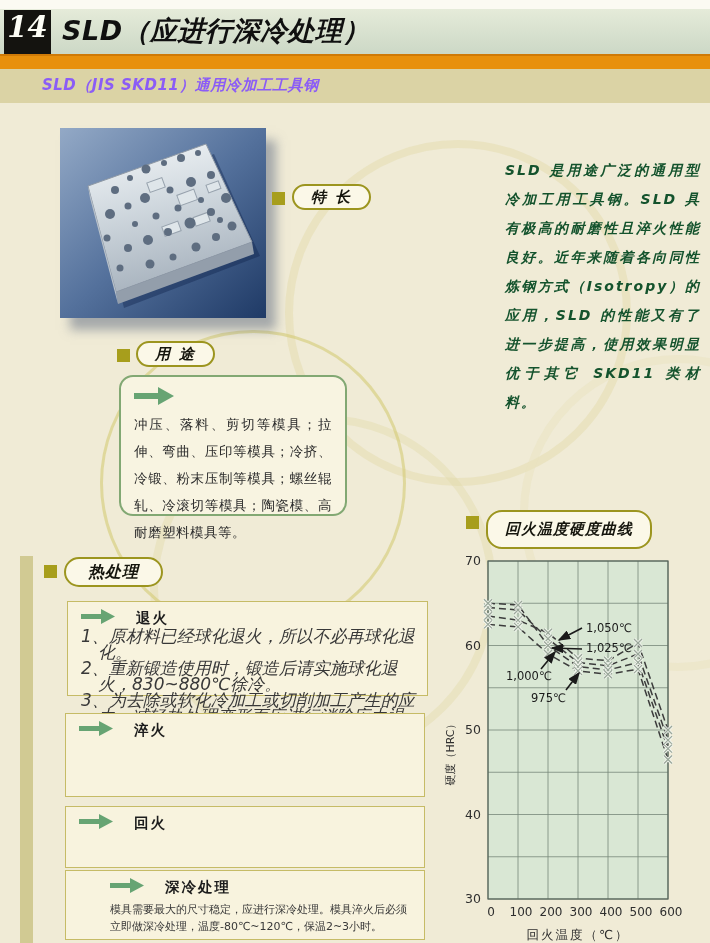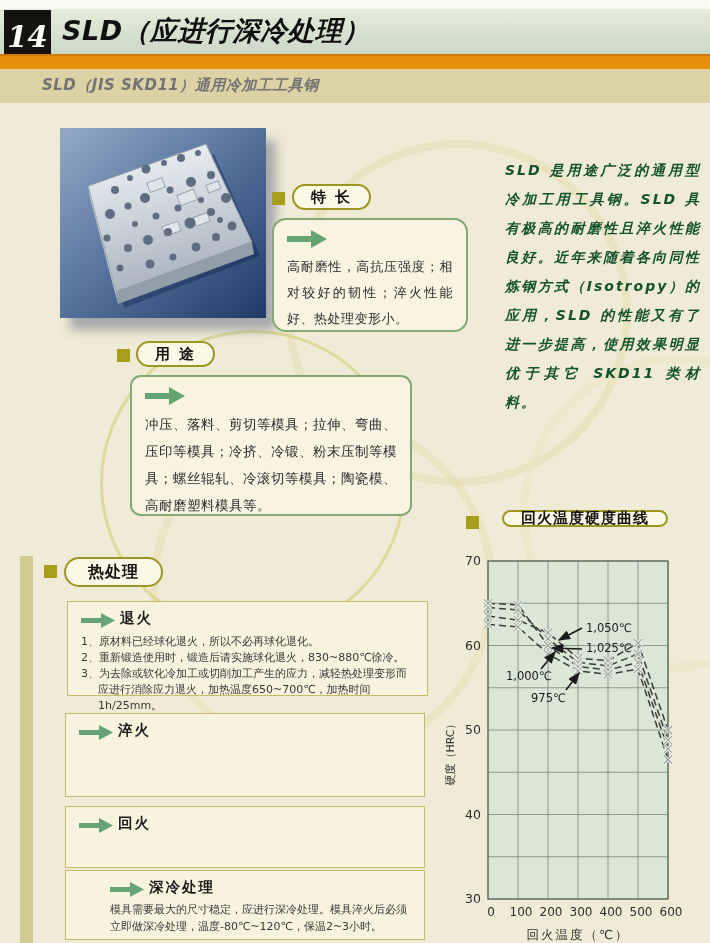--- a/index.html
+++ b/index.html
@@ -2,50 +2,50 @@
 <html><head>
 <meta charset="utf-8">
 <style>
   html,body{margin:0;padding:0;background:#9a9a92;}
   .page{position:relative;width:710px;height:943px;margin:0 auto;overflow:hidden;
         background:#f0ebd6;font-family:"DejaVu Sans","Liberation Sans",sans-serif;color:#222;}
   .abs{position:absolute;}
   
   .band-top{left:0;top:0;width:710px;height:9px;background:#fbfaf2;}
   .band-header{left:0;top:9px;width:710px;height:45px;background:linear-gradient(#e5ebd9,#ccd8c6);}
-  .num-box{left:4px;top:10px;width:47px;height:44px;background:#14130f;display:flex;align-items:flex-end;justify-content:center;}
+  .num-box{left:4px;top:10px;width:47px;height:44px;background:#14130f;display:flex;align-items:flex-start;justify-content:center;}
   .num-box span{color:#fdfdf5;font-family:"DejaVu Serif","Liberation Serif",serif;font-weight:bold;font-style:italic;font-size:29px;}
   .page-title{left:62px;top:13px;font-size:27px;font-weight:bold;font-style:italic;color:#101010;letter-spacing:.5px;}
   .band-orange{left:0;top:54px;width:710px;height:15px;background:#e8900c;border-top:2px solid #cf7a07;box-sizing:border-box;}
   .band-tan{left:0;top:69px;width:710px;height:34px;background:#dbd3a5;}
-  .subtitle{left:42px;top:76px;font-size:15px;font-weight:bold;font-style:italic;color:#737373;letter-spacing:.5px;}
+  .subtitle{left:42px;top:76px;font-size:15px;font-weight:bold;font-style:italic;color:#8b5cf6;letter-spacing:.5px;}
   
   .ring{border-radius:50%;}
   .ring.a{left:285px;top:140px;width:330px;height:330px;border:8px solid rgba(226,218,168,.45);}
   .ring.b{left:150px;top:415px;width:330px;height:330px;border:8px solid rgba(226,218,168,.4);}
   .ring.c{left:520px;top:355px;width:300px;height:300px;border:8px solid rgba(233,227,192,.5);}
   .ring.d{left:100px;top:330px;width:300px;height:300px;border:3px solid rgba(210,200,110,.55);}
   .left-strip{left:20px;top:556px;width:13px;height:387px;background:#d1ca93;}
   
   .photo{left:60px;top:128px;width:206px;height:190px;box-shadow:10px 12px 10px rgba(104,114,134,.55);}
   
   .bullet{width:13px;height:13px;background:#a79e1c;}
   .pill{border:2px solid #9c951f;border-radius:16px;background:#fbf8e8;display:flex;align-items:center;justify-content:center;
-        font-weight:bold;color:#15150d;box-sizing:border-box;}
+        font-weight:bold;font-style:italic;color:#15150d;box-sizing:border-box;}
   
   .greenbox{border:2px solid #82a873;border-radius:14px;background:#f8f4e1;box-sizing:border-box;padding:10px 13px 0 13px;}
   .greenbox .txt{font-size:13px;line-height:26px;letter-spacing:.5px;color:#2c2c2c;margin-top:6px;text-align:justify;}
   .arrow-big{display:block;}
   
   .intro{left:505px;top:156px;width:196px;font-size:14px;line-height:29px;font-style:italic;font-weight:bold;
          letter-spacing:2px;color:#14532d;text-align:justify;}
   
   .heatbox{border:1.5px solid #c6bb66;background:#f8f3de;box-sizing:border-box;padding:7px 11px 0 13px;}
-  .heat-title{display:flex;align-items:flex-end;gap:3px;font-weight:bold;font-size:14.5px;color:#1c1c1c;letter-spacing:2px;}
-  .items{font-size:11px;line-height:16px;color:#383838;margin-top:6px;}
+  .heat-title{display:flex;align-items:flex-start;gap:19px;font-weight:bold;font-size:14.5px;color:#1c1c1c;letter-spacing:2px;}
+  .items{font-size:17px;line-height:16px;color:#383838;margin-top:0;font-style:italic;}
   .items .item{padding-left:17px;text-indent:-17px;}
   .heat-text{font-size:11.5px;line-height:17px;color:#383838;margin-top:4px;}
 </style>
 </head>
 <body>
 
 <div class="page">
 
   <div class="abs ring a"></div>
   <div class="abs ring b"></div>
@@ -119,30 +119,24 @@
           <circle cx="141" cy="72" r="3"></circle>
         <circle cx="160" cy="92" r="3"></circle>
           <circle cx="60" cy="140" r="3.5"></circle>
           <circle cx="47" cy="110" r="3.5"></circle>
       </g>
     </svg>
   </div>
 
   <div class="abs bullet" style="left:272px;top:192px;"></div>
   <div class="abs pill" style="left:292px;top:184px;width:79px;height:26px;font-size:15px;letter-spacing:2px;">特 长</div>
-  <div class="abs greenbox" style="left:272px;top:218px;width:196px;height:114px;">
-    <svg class="arrow-big" width="42" height="18" viewBox="0 0 42 18">
-      <path d="M0 6 h24 v-6 l16 9 -16 9 v-6 h-24 z" fill="#67a473"></path>
-    </svg>
-    <div class="txt">高耐磨性，高抗压强度；相对较好的韧性；淬火性能好、热处理变形小。</div>
-  </div>
 
   <div class="abs bullet" style="left:117px;top:349px;"></div>
   <div class="abs pill" style="left:136px;top:341px;width:79px;height:26px;font-size:15px;letter-spacing:2px;">用 途</div>
-  <div class="abs greenbox" style="left:130px;top:375px;width:282px;height:141px;border-radius:11px;">
+  <div class="abs greenbox" style="left:119px;top:375px;width:228px;height:141px;">
     <svg class="arrow-big" width="42" height="18" viewBox="0 0 42 18">
       <path d="M0 6 h24 v-6 l16 9 -16 9 v-6 h-24 z" fill="#67a473"></path>
     </svg>
     <div class="txt" style="font-size:13.5px;line-height:27px;">冲压、落料、剪切等模具；拉伸、弯曲、压印等模具；冷挤、冷锻、粉末压制等模具；螺丝辊轧、冷滚切等模具；陶瓷模、高耐磨塑料模具等。</div>
   </div>
 
   <div class="abs intro">SLD 是用途广泛的通用型冷加工用工具钢。SLD 具有极高的耐磨性且淬火性能良好。近年来随着各向同性炼钢方式（Isotropy）的应用，SLD 的性能又有了进一步提高，使用效果明显优于其它 SKD11 类材料。</div>
 
   <div class="abs bullet" style="left:44px;top:565px;"></div>
   <div class="abs pill" style="left:64px;top:557px;width:99px;height:30px;font-size:16px;letter-spacing:1px;">热处理</div>
@@ -183,21 +177,21 @@
     <div class="heat-title">
       <svg width="36" height="15" viewBox="0 0 36 15">
         <path d="M0 5 h20 v-5 l14 7.5 -14 7.5 v-5 h-20 z" fill="#67a473"></path>
       </svg>
       <span>深冷处理</span>
     </div>
     <div class="heat-text" style="font-size:11px;">模具需要最大的尺寸稳定，应进行深冷处理。模具淬火后必须立即做深冷处理，温度-80℃~120℃，保温2~3小时。</div>
   </div>
 
   <div class="abs bullet" style="left:466px;top:516px;"></div>
-  <div class="abs pill" style="left:502px;top:510px;width:166px;height:17px;font-size:15px;letter-spacing:1px;text-align:center;">回火温度硬度曲线</div>
+  <div class="abs pill" style="left:486px;top:510px;width:166px;height:39px;font-size:15px;letter-spacing:1px;text-align:center;">回火温度硬度曲线</div>
 
   <svg id="chart-svg" class="abs" style="left:440px;top:548px;" width="270" height="395" viewBox="0 0 270 395">
       <defs>
         <marker id="ah" markerWidth="8" markerHeight="6" refX="7" refY="3" orient="auto">
           <path d="M0,0 L8,3 L0,6 z" fill="#1a1a1a"></path>
         </marker>
       </defs>
       <rect x="48" y="13" width="180" height="338" fill="#d9e7d4"></rect>
       <line x1="48" y1="13" x2="48" y2="351" stroke="#77887a" stroke-width="0.8"></line>
       <line x1="78" y1="13" x2="78" y2="351" stroke="#77887a" stroke-width="0.8"></line>

